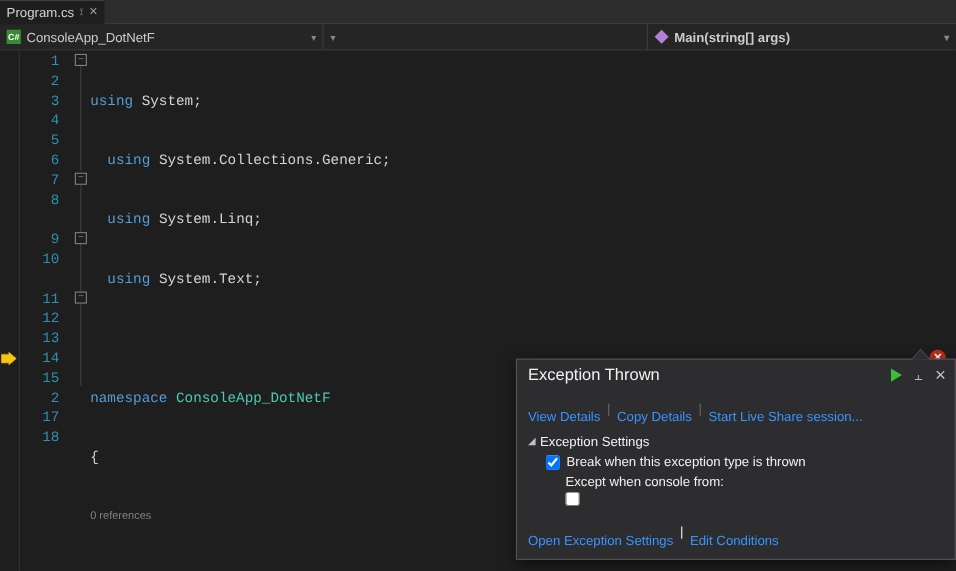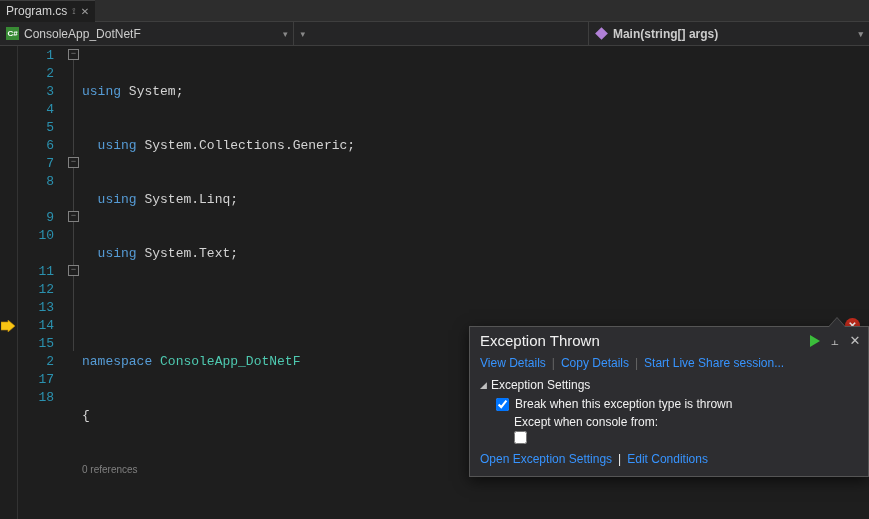--- a/index.html
+++ b/index.html
@@ -188,21 +188,21 @@
   .popup-actions { display:flex; gap:6px; align-items:center; }
   .popup-actions .ico { width:14px; height:14px; display:flex; align-items:center; justify-content:center; cursor:pointer; }
   .play-icon svg { width:12px; height:12px; }
   .pin-icon2 { color:#c0c0c0; font-size:12px; }
   .x-icon { color:#c0c0c0; font-size:13px; }
   .popup-body { padding: 2px 10px 10px 10px; }
   .popup-msg { margin-bottom: 10px; line-height:1.35; }
   .popup-msg b { color:#fff; font-weight:600; }
   .popup-links { display:flex; gap:6px; align-items:center; margin-bottom:8px; }
   .popup-links .sep { color:#666; }
-  a.link { color:#3794ff; cursor:pointer; text-decoration:none; }
+  a.link { color:#3794ff; cursor:pointer; text-decoration:none;margin-top:16px; }
   .settings-head { display:flex; align-items:center; gap:4px; cursor:pointer; }
   .settings-head .tri { font-size:9px; color:#c0c0c0; }
   .settings-body { padding:3px 0 8px 16px; line-height:1.5; }
   .chk { display:flex; align-items:center; gap:6px; }
   .chk input { width:13px; height:13px; }
   .except { padding-left: 18px; }
   .popup-footer { display:flex; gap:6px; align-items:center; }
 </style>
 </head>
 <body>

